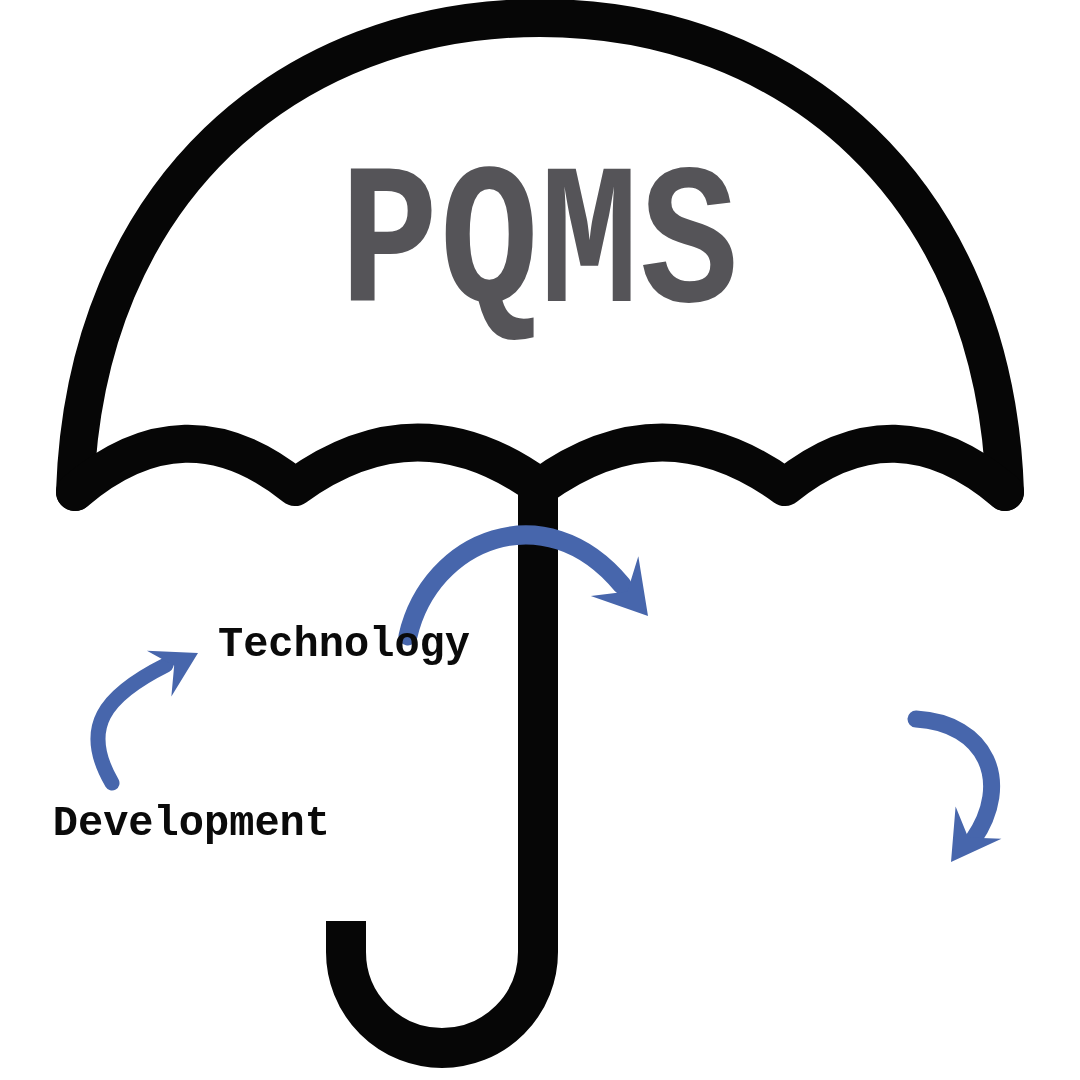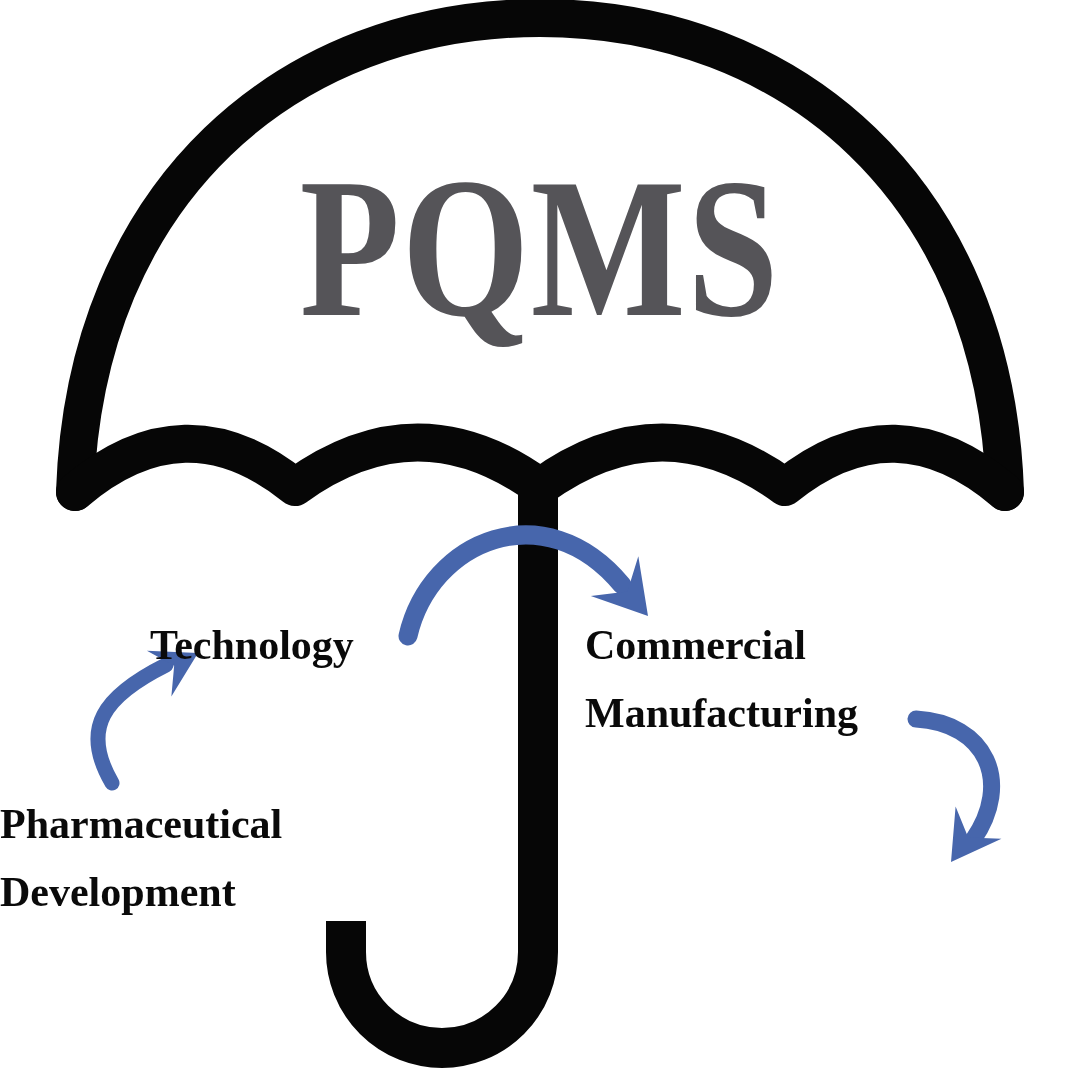--- a/index.html
+++ b/index.html
@@ -6,21 +6,21 @@
     margin: 0;
     padding: 0;
     background: var(--background, #ffffff);
   }
   .canvas {
     position: relative;
     width: 1080px;
     height: 1080px;
     overflow: hidden;
     background: var(--background, #ffffff);
-    font-family: Liberation Serif, serif;
+    font-family: Liberation Mono, monospace;
   }
   .umbrella-svg {
     position: absolute;
     inset: 0;
     width: 1080px;
     height: 1080px;
   }
   .pqms-title {
     position: absolute;
     left: 0;
@@ -31,21 +31,21 @@
     font-weight: 700;
     letter-spacing: 2px;
     line-height: 1.0;
     color: var(--title-gray, #555458);
     transform: scaleX(0.82);
     transform-origin: 50% 50%;
     white-space: nowrap;
   }
   .stage {
     position: absolute;
-    text-align: left;
+    text-align: right;
     font-weight: 700;
     font-size: 42px;
     line-height: 68px;
     color: var(--label-black, #0a0a0a);
   }
   .stage span { display: block; }
   .stage-pharma  { left: 0px;   top: 790px; width: 330px; }
   .stage-tech    { left: 150px; top: 611px; width: 320px; }
   .stage-comm    { left: 585px; top: 611px; width: 320px; }
   .stage-product { left: 665px; top: 827px; width: 340px; }
@@ -77,27 +77,22 @@
 
     <g>
       <path d="M 916 719 C 986 723 1013 782 973 840" fill="none" stroke-width="17" stroke-linecap="round" stroke="#4766ac"></path>
       <path d="M 0 0 L -48 -28 L -30 0 L -48 28 Z" transform="translate(951,862) rotate(125)" fill="#4766ac"></path>
     </g>
   </svg>
 
   <div class="pqms-title">PQMS</div>
 
   <div class="stage stage-pharma">
-    <span>Pharmaceutical</span>
     <span>Development</span>
   </div>
 
   <div class="stage stage-tech">
     <span>Technology</span>
   </div>
 
-  <div class="stage stage-comm">
-    <span>Commercial</span>
-    <span>Manufacturing</span>
-  </div>
 
 
 </div>
 
 </body></html>

